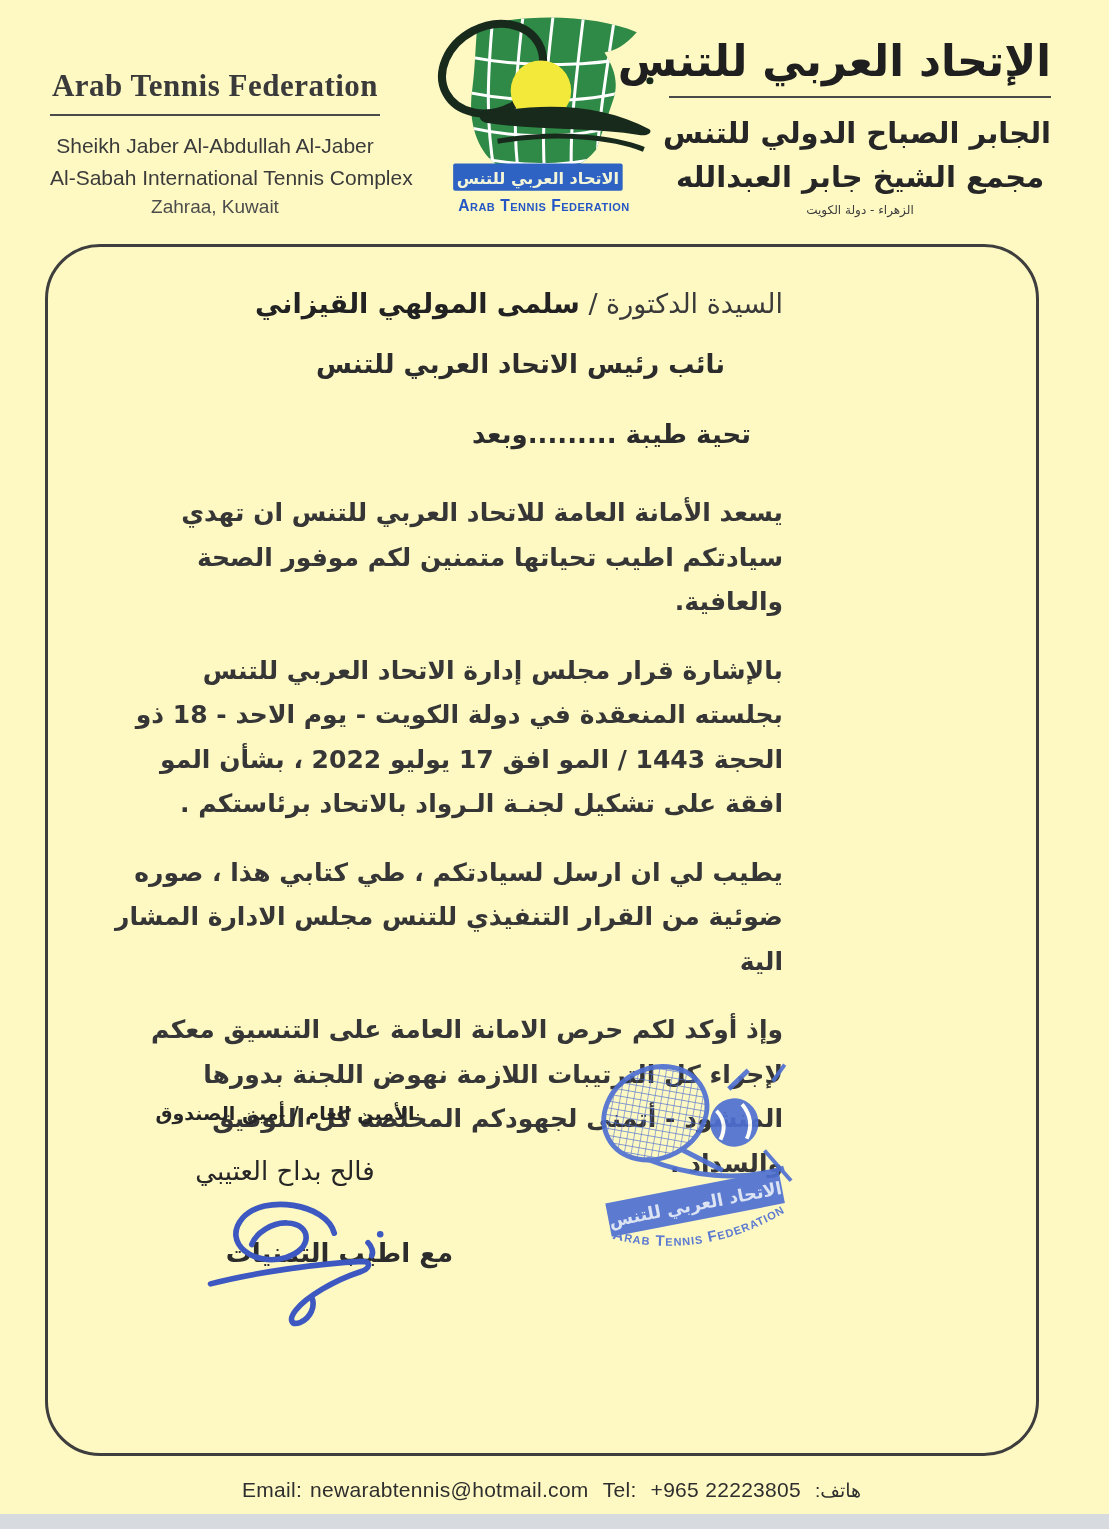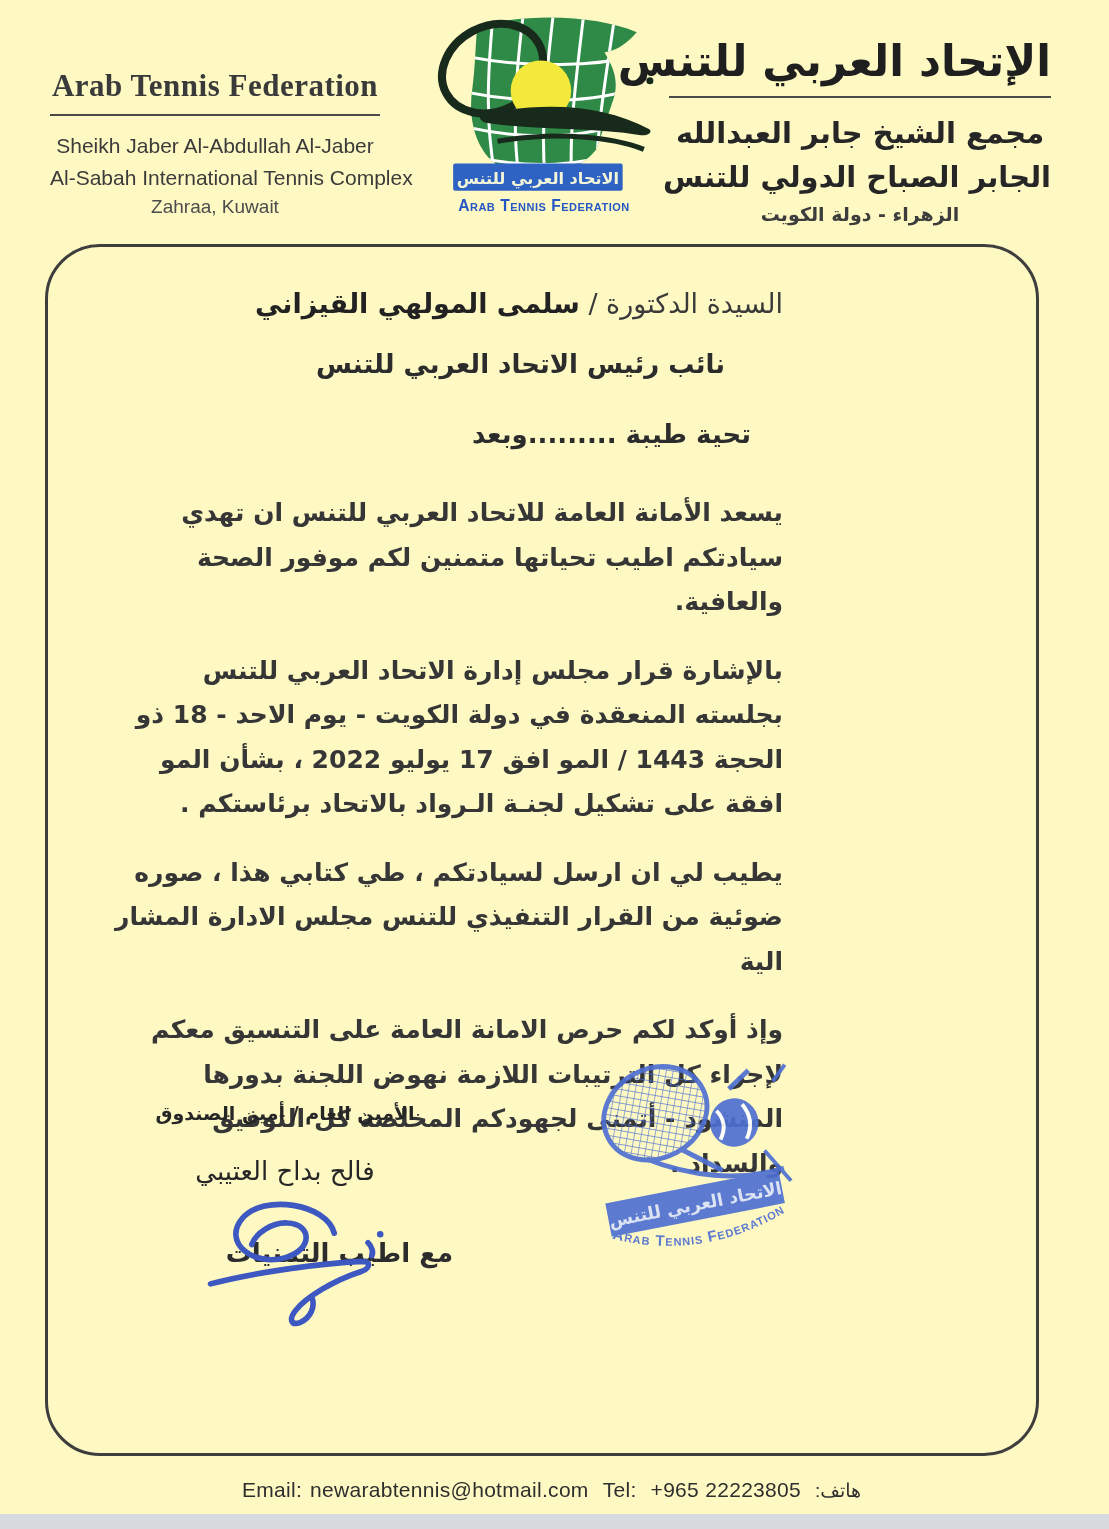--- a/index.html
+++ b/index.html
@@ -15,21 +15,21 @@
     font-size:31px;font-weight:bold;color:#3a3a3a;letter-spacing:.5px;white-space:nowrap;
   }
   .hdr-rule{height:2px;background:#4a4a4a;margin:10px 0 14px;}
   .hdr-left .sub{font-size:21px;font-weight:normal;color:#3b3b3b;line-height:1.5;white-space:nowrap;}
   .hdr-left .city{font-size:19px;color:#4c4c4c;margin-top:3px;}
   .hdr-logo{position:absolute;left:437px;top:16px;width:224px;height:202px;}
   .hdr-right{position:absolute;right:58px;top:36px;width:382px;direction:rtl;text-align:center;
     font-family:"DejaVu Sans",sans-serif;}
   .hdr-right .title{font-size:43px;font-weight:800;color:#1f1f1f;white-space:nowrap;}
   .hdr-right .sub{font-size:29px;font-weight:800;color:#262626;line-height:1.5;white-space:nowrap;}
-  .hdr-right .city{font-size:19px;font-weight:700;color:#3c3c3c;margin-top:4px;}
+  .hdr-right .city{font-size:12px;font-weight:400;color:#3c3c3c;margin-top:4px;}
   
   .letter-box{
     position:absolute;left:45px;top:244px;width:994px;height:1212px;
     border:3px solid #3e3e3e;border-radius:55px;box-sizing:border-box;
   }
   .letter-content{
     position:absolute;left:45px;top:244px;width:818px;height:1212px;box-sizing:border-box;
     padding:44px 80px 0 70px;direction:rtl;text-align:right;
     font-family:"DejaVu Sans",sans-serif;color:#343434;
   }
@@ -92,22 +92,22 @@
     <path fill="none" stroke="#182a1c" stroke-width="5" d="M60,124 C120,114 175,120 205,132"></path>
     <circle cx="211" cy="64" r="3.5" fill="#182a1c"></circle>
     <rect x="16" y="146" width="168" height="27" rx="2" fill="#2e63c4"></rect>
     <text x="100" y="166" text-anchor="middle" fill="#f2f5d8" font-size="16" font-weight="bold" style="font-family:'DejaVu Sans',sans-serif">الاتحاد العربي للتنس</text>
     <text x="106" y="193" text-anchor="middle" font-size="15.5" font-weight="bold" style="font-variant:small-caps;letter-spacing:.5px" fill="#2456c6">Arab Tennis Federation</text>
   </svg>
 
   <div class="hdr-right">
     <div class="title">الإتحاد العربي للتنس</div>
     <div class="hdr-rule"></div>
+    <div class="sub">الجابر الصباح الدولي للتنس</div>
     <div class="sub">مجمع الشيخ جابر العبدالله</div>
-    <div class="sub">الجابر الصباح الدولي للتنس</div>
     <div class="city">الزهراء - دولة الكويت</div>
   </div>
 
   <div class="letter-box"></div>
 
   <div class="letter-content">
     <div class="recipient">
       <span>السيدة الدكتورة / </span><span class="name">سلمى المولهي القيزاني</span>
     </div>
     <div class="recipient-title">نائب رئيس الاتحاد العربي للتنس</div>

